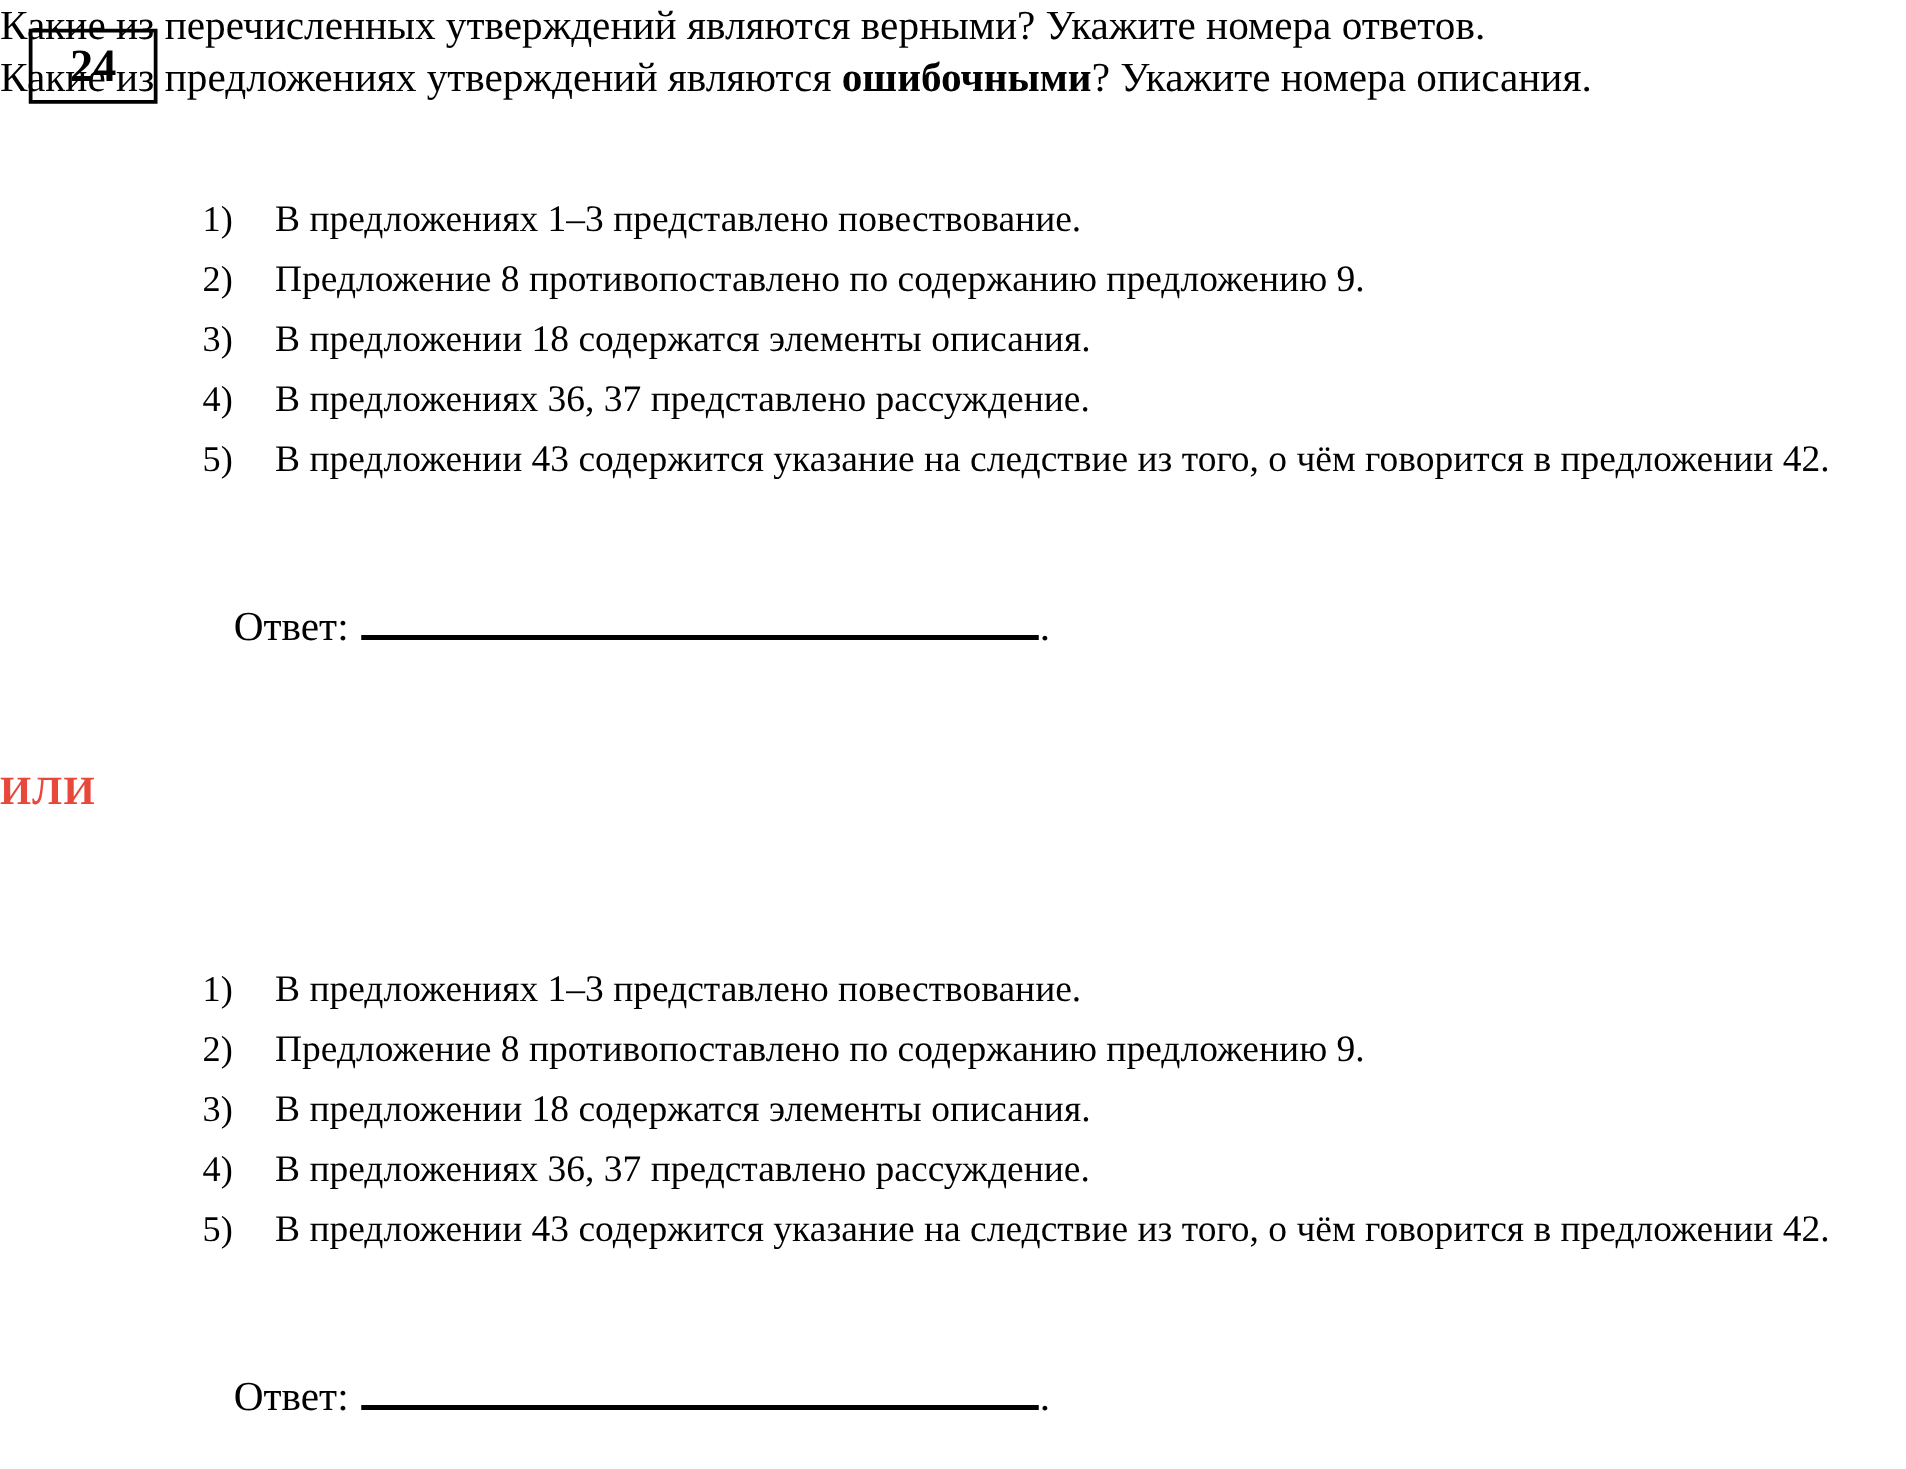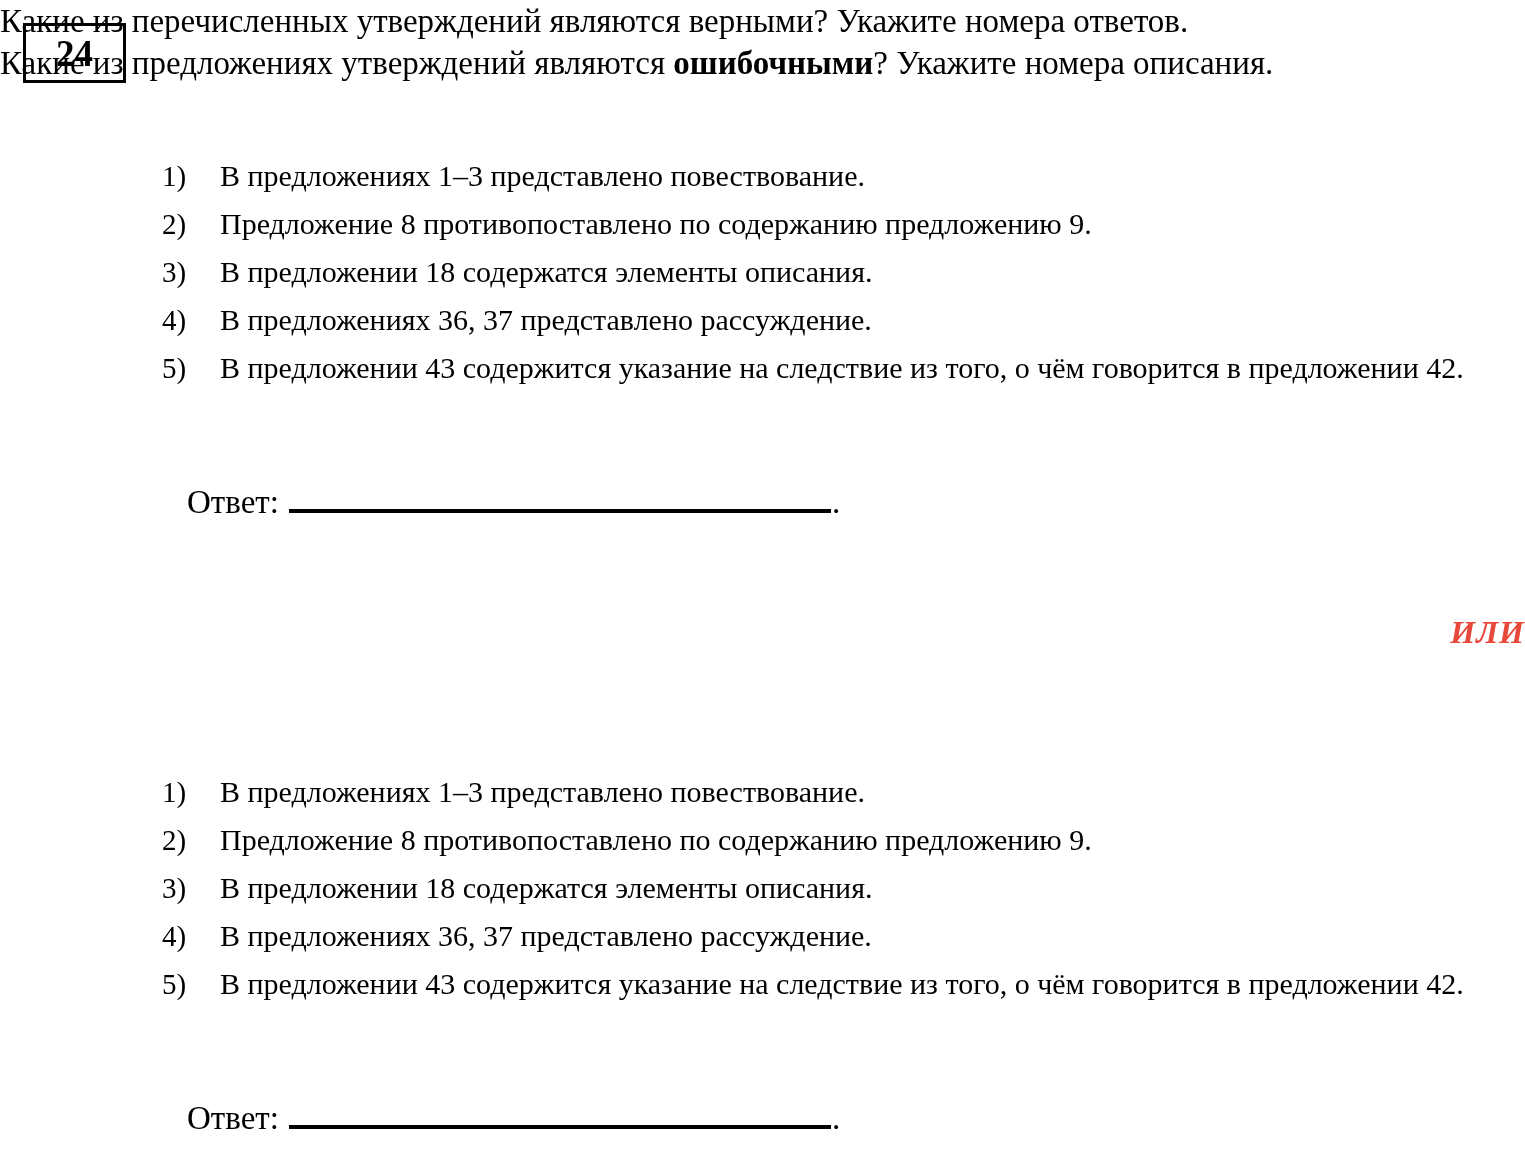--- a/index.html
+++ b/index.html
@@ -136,26 +136,25 @@
   }
 
   .answer-dot { }
 
   
   .or-separator {
     position: absolute;
     left: 0;
     top: 612px;
     width: 1525px;
-    text-align: right;
+    text-align: left;
     font-size: 32px;
     font-weight: bold;
     line-height: 40px;
     letter-spacing: 1px;
-    font-style: italic;
   }
 </style>
 </head>
 <body>
 
 <div class="page">
 
   <div class="task-box">
     <span class="task-box-number">24</span>
   </div>

